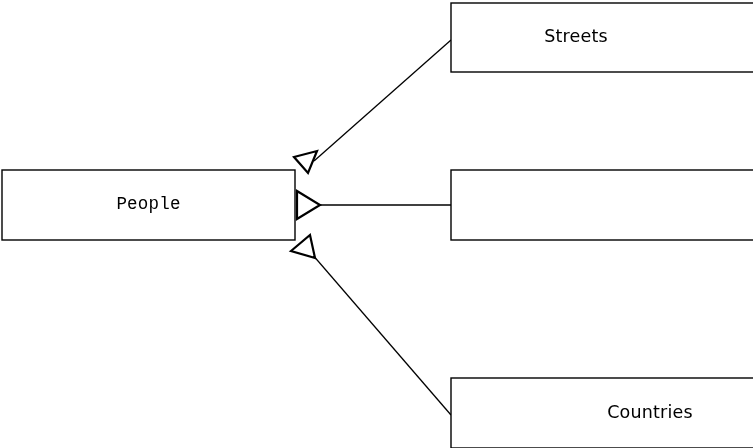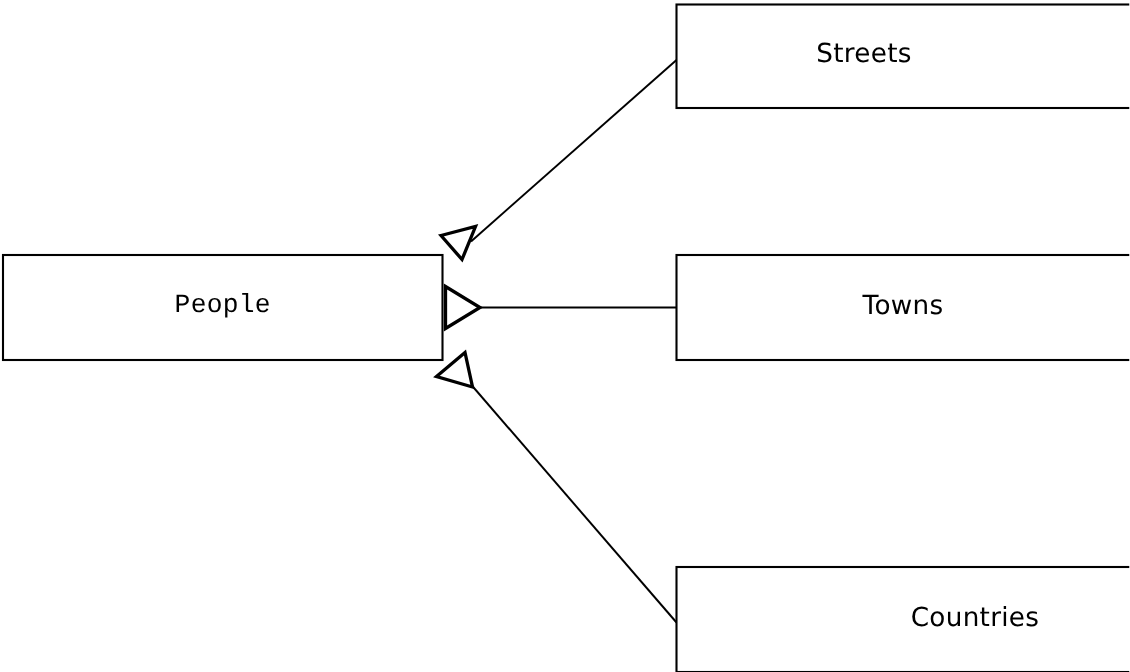--- a/index.html
+++ b/index.html
@@ -77,17 +77,16 @@
 
     <polygon class="arrow-head" points="297,191 320,205 297,219"></polygon>
 
     <polygon class="arrow-head" points="291,251 310,235 315,258"></polygon>
   </svg>
 
   <div class="entity-label label-people">People</div>
 
   <div class="entity-label label-streets">Streets</div>
 
-  <div class="entity-label label-towns">Towns</div>
 
   <div class="entity-label label-countries">Countries</div>
 
 </div>
 
 </body></html>

